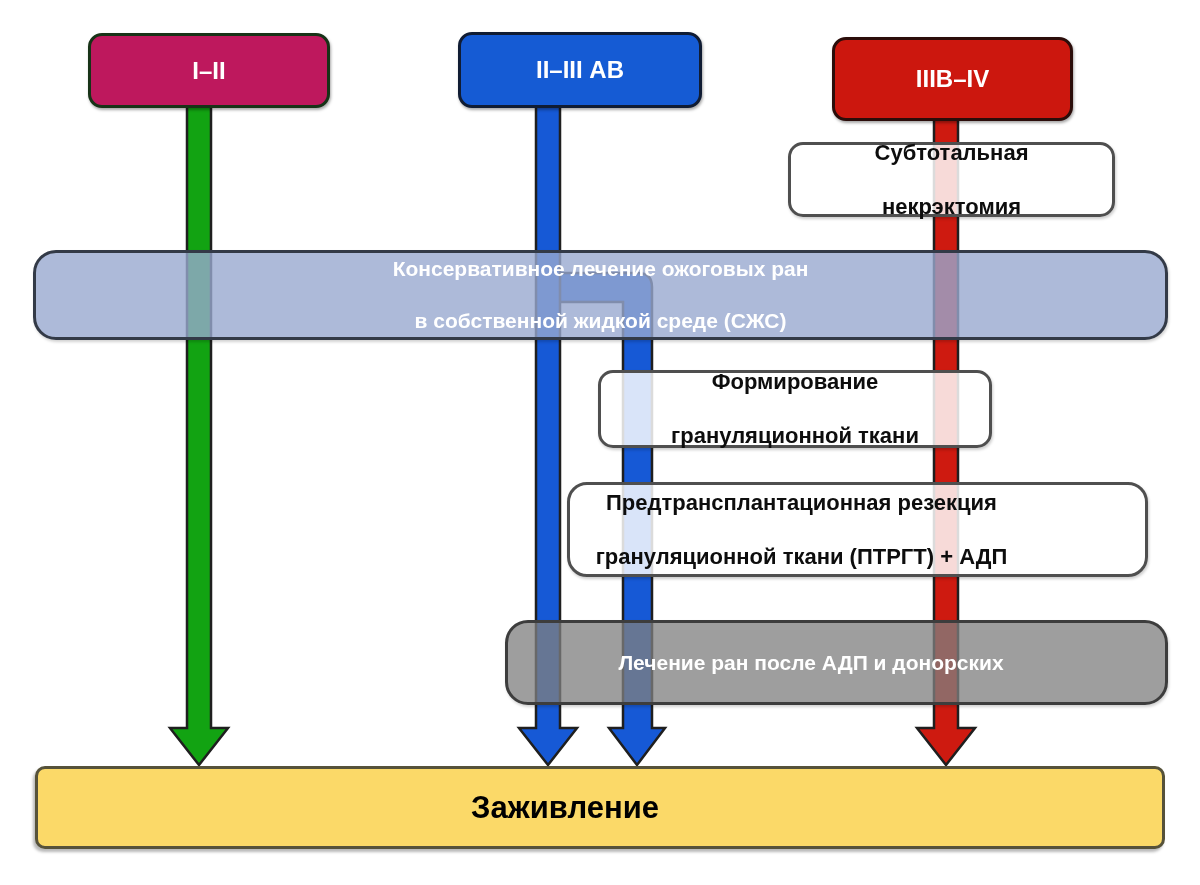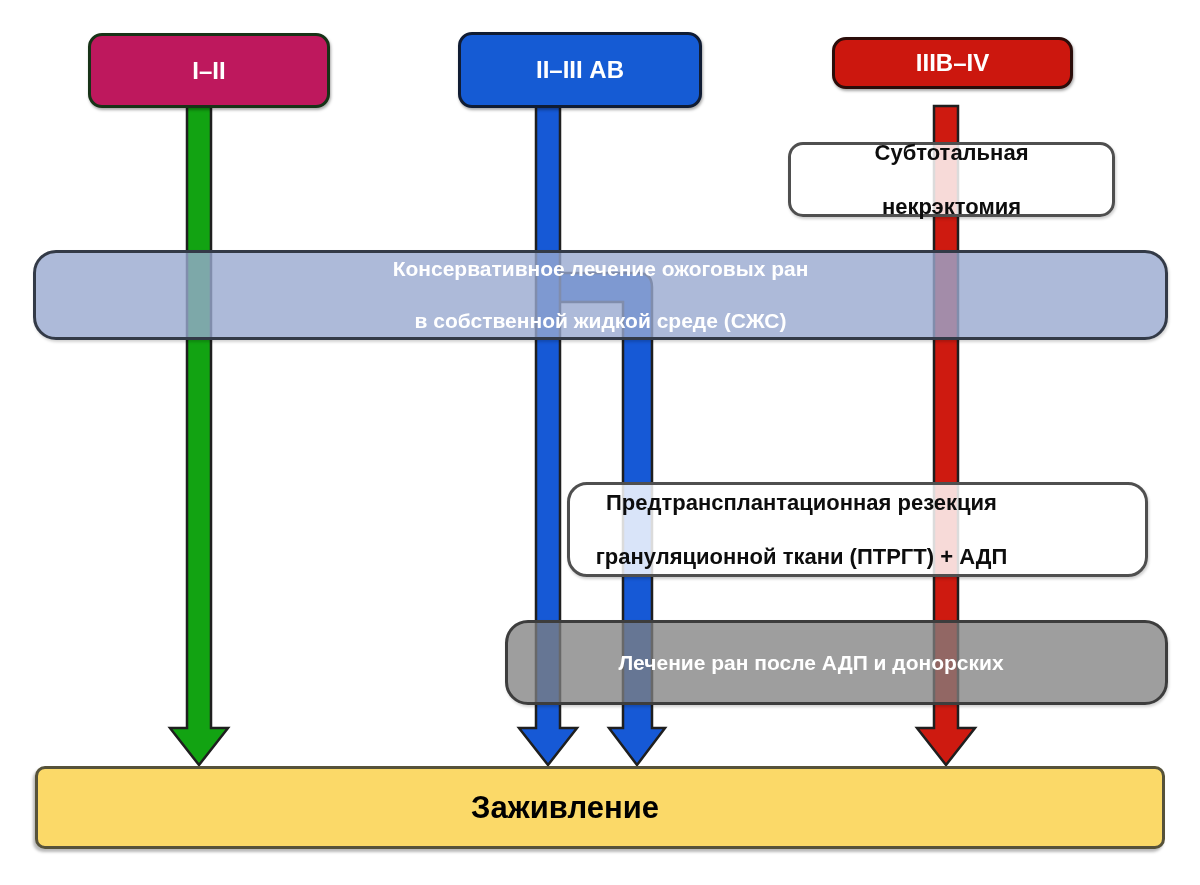--- a/index.html
+++ b/index.html
@@ -19,21 +19,21 @@
   .white-box{background:rgba(255,255,255,0.84);border:3px solid #4f4f4f;border-radius:15px;
     color:#0d0d0d;font-weight:bold;font-size:22px;line-height:30px;
     box-shadow:1px 2px 3px rgba(0,0,0,0.20);}
 
   
   .stage-box{position:absolute;z-index:3;display:flex;align-items:center;justify-content:center;
     border:3px solid #1e2328;border-radius:14px;box-sizing:border-box;
     color:#ffffff;font-weight:bold;font-size:24px;box-shadow:1px 2px 3px rgba(0,0,0,0.35);}
   #stage-green{left:88px;top:33px;width:242px;height:75px;background:#be185d;border-color:#173317;}
   #stage-blue{left:458px;top:32px;width:244px;height:76px;background:#155BD4;border-color:#101c33;}
-  #stage-red{left:832px;top:37px;width:241px;height:52px;background:#CC170E;border-color:#2b0d0a;}
+  #stage-red{left:832px;top:37px;width:241px;height:84px;background:#CC170E;border-color:#2b0d0a;}
 
   #band-conservative{left:33px;top:250px;width:1135px;height:90px;}
   #band-adp{left:505px;top:620px;width:663px;height:85px;padding-right:51px;}
 
   #box-subtotal{left:788px;top:142px;width:327px;height:75px;}
   #box-formation{left:598px;top:370px;width:394px;height:78px;}
   #box-ptrgt{left:567px;top:482px;width:581px;height:95px;padding-right:112px;border-radius:20px;}
 
   #box-healing{position:absolute;z-index:3;left:35px;top:766px;width:1130px;height:83px;
     background:#FBD968;border:3px solid #56523a;border-radius:10px;box-sizing:border-box;
@@ -70,20 +70,24 @@
   <div id="box-subtotal" class="white-box">
     <span>Субтотальная</span>
     <span>некрэктомия</span>
   </div>
 
   <div id="band-conservative" class="band">
     <span>Консервативное лечение ожоговых ран</span>
     <span>в собственной жидкой среде (СЖС)</span>
   </div>
 
+  <div id="box-formation" class="white-box">
+    <span>Формирование</span>
+    <span>грануляционной ткани</span>
+  </div>
 
   <div id="box-ptrgt" class="white-box">
     <span>Предтрансплантационная  резекция</span>
     <span>грануляционной ткани (ПТРГТ) + АДП</span>
   </div>
 
   <div id="band-adp" class="band gray">
     <span>Лечение ран после АДП и донорских</span>
   </div>
 

